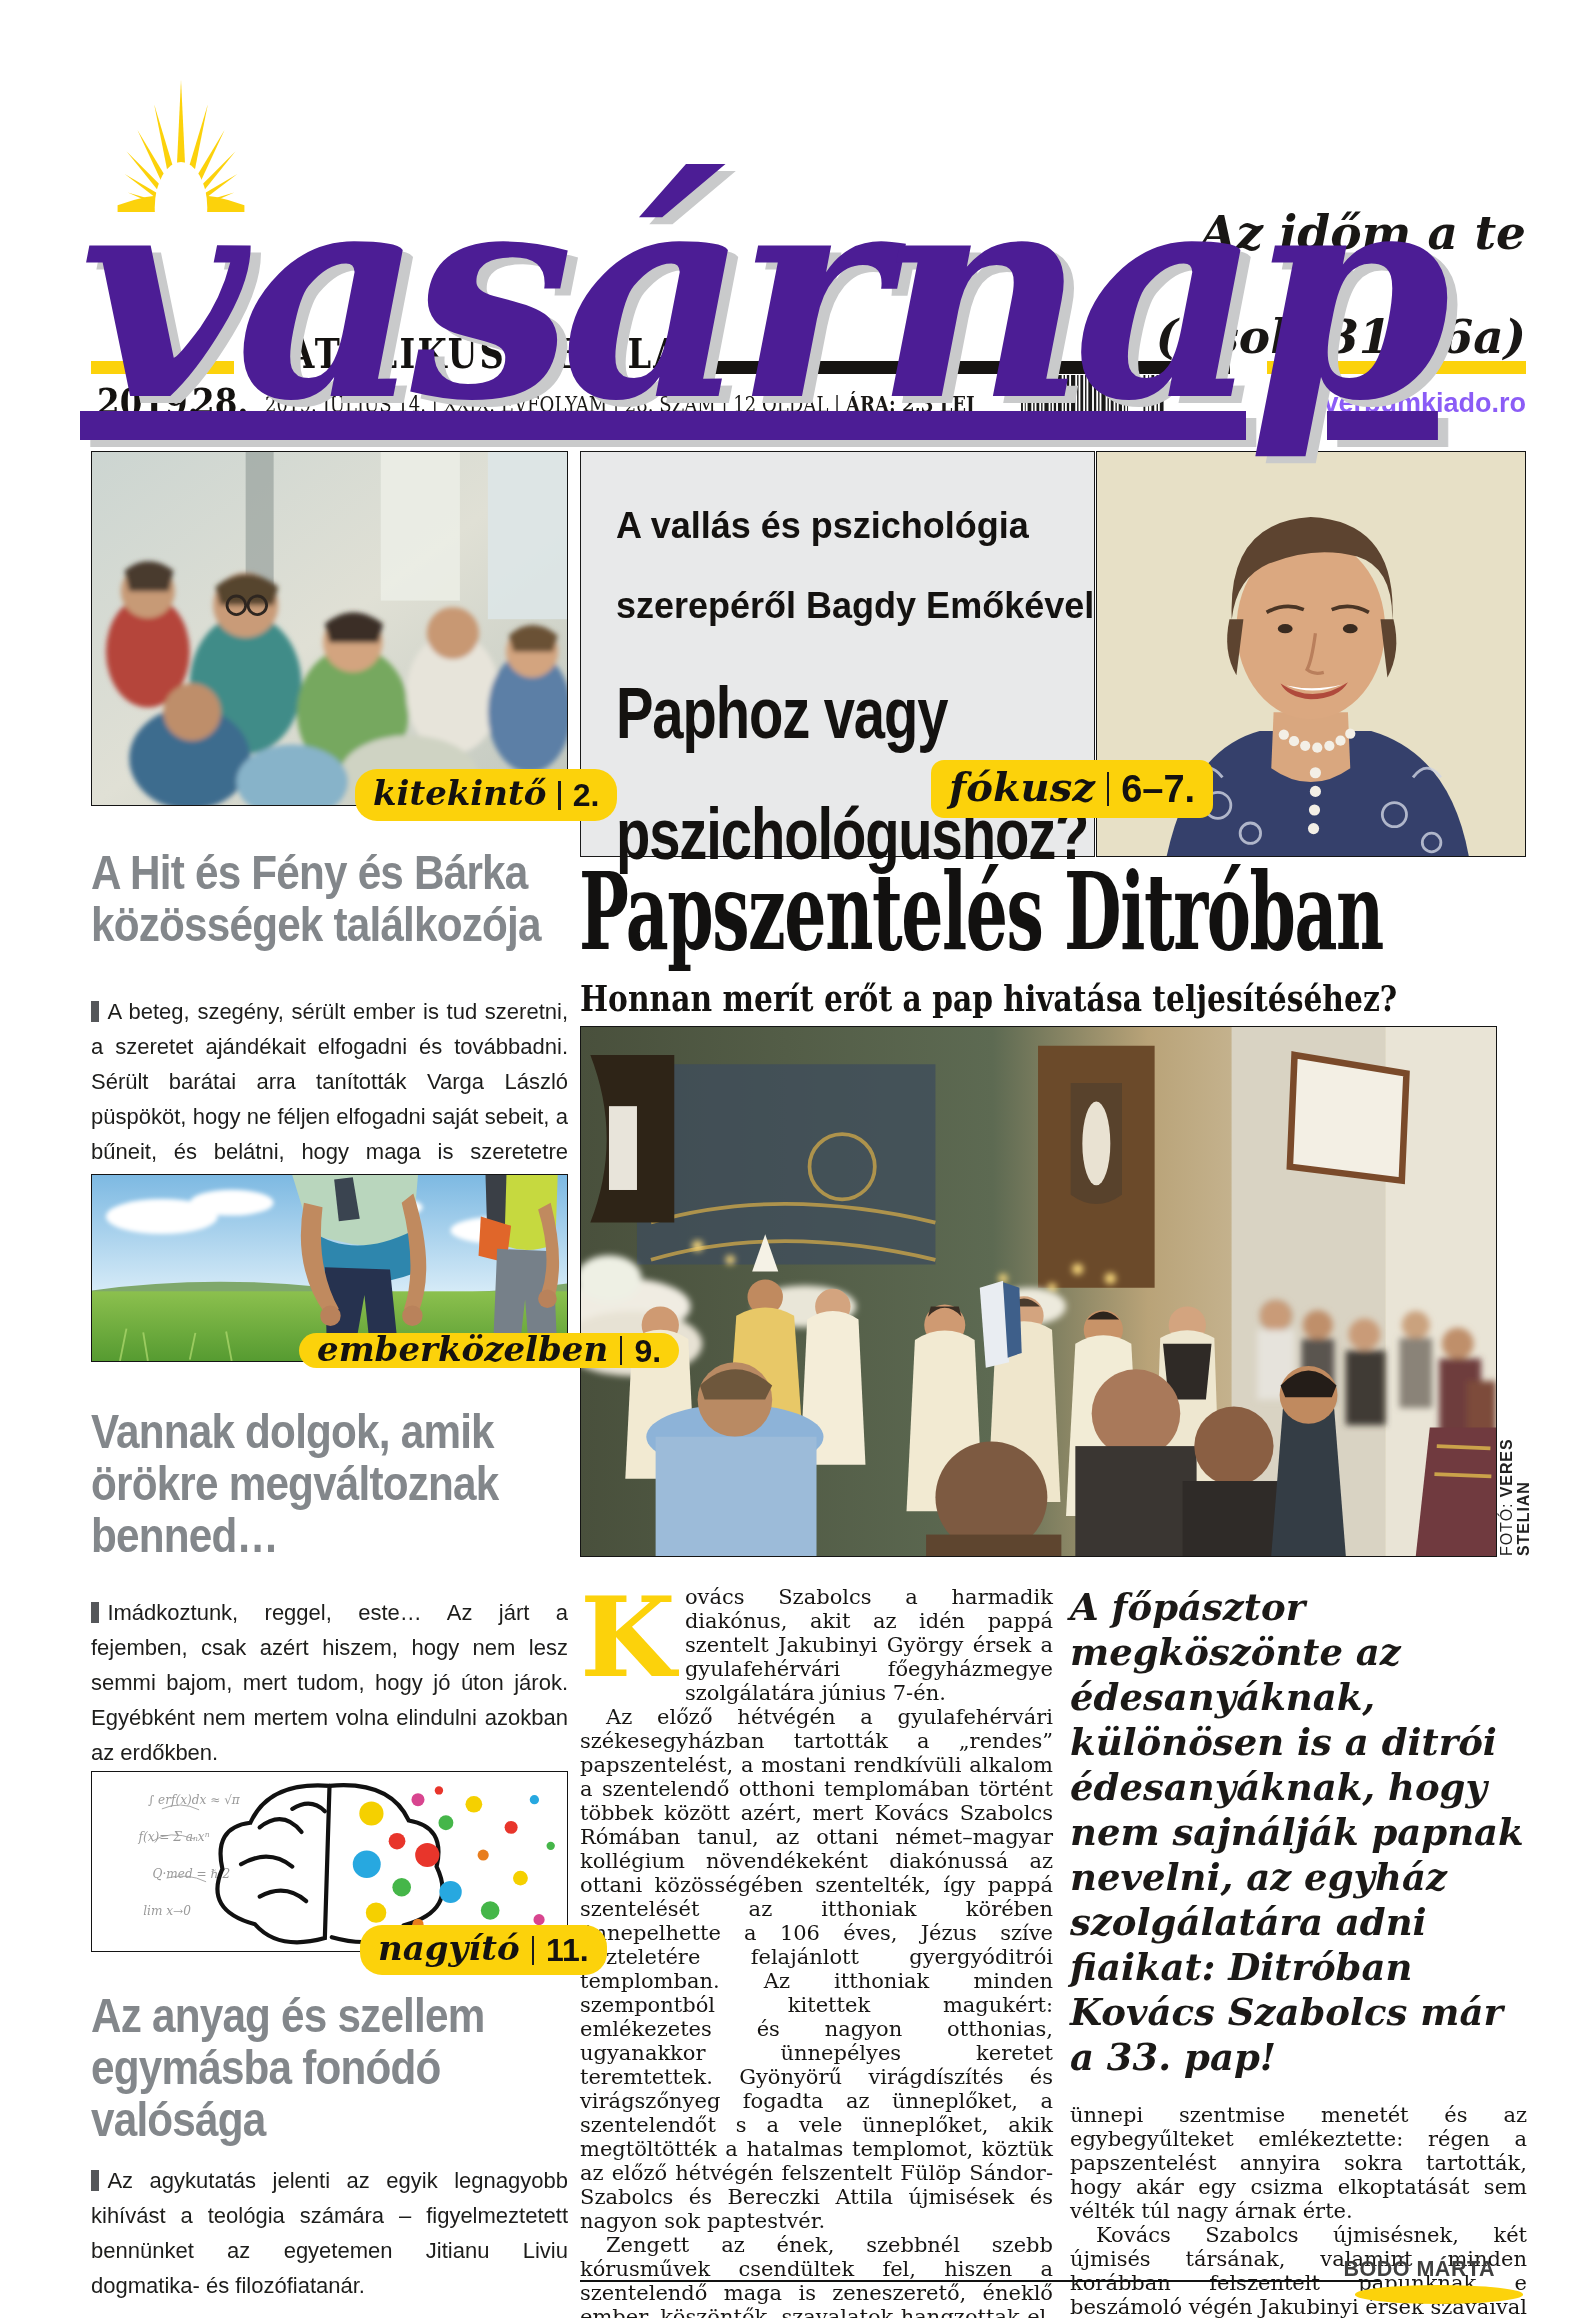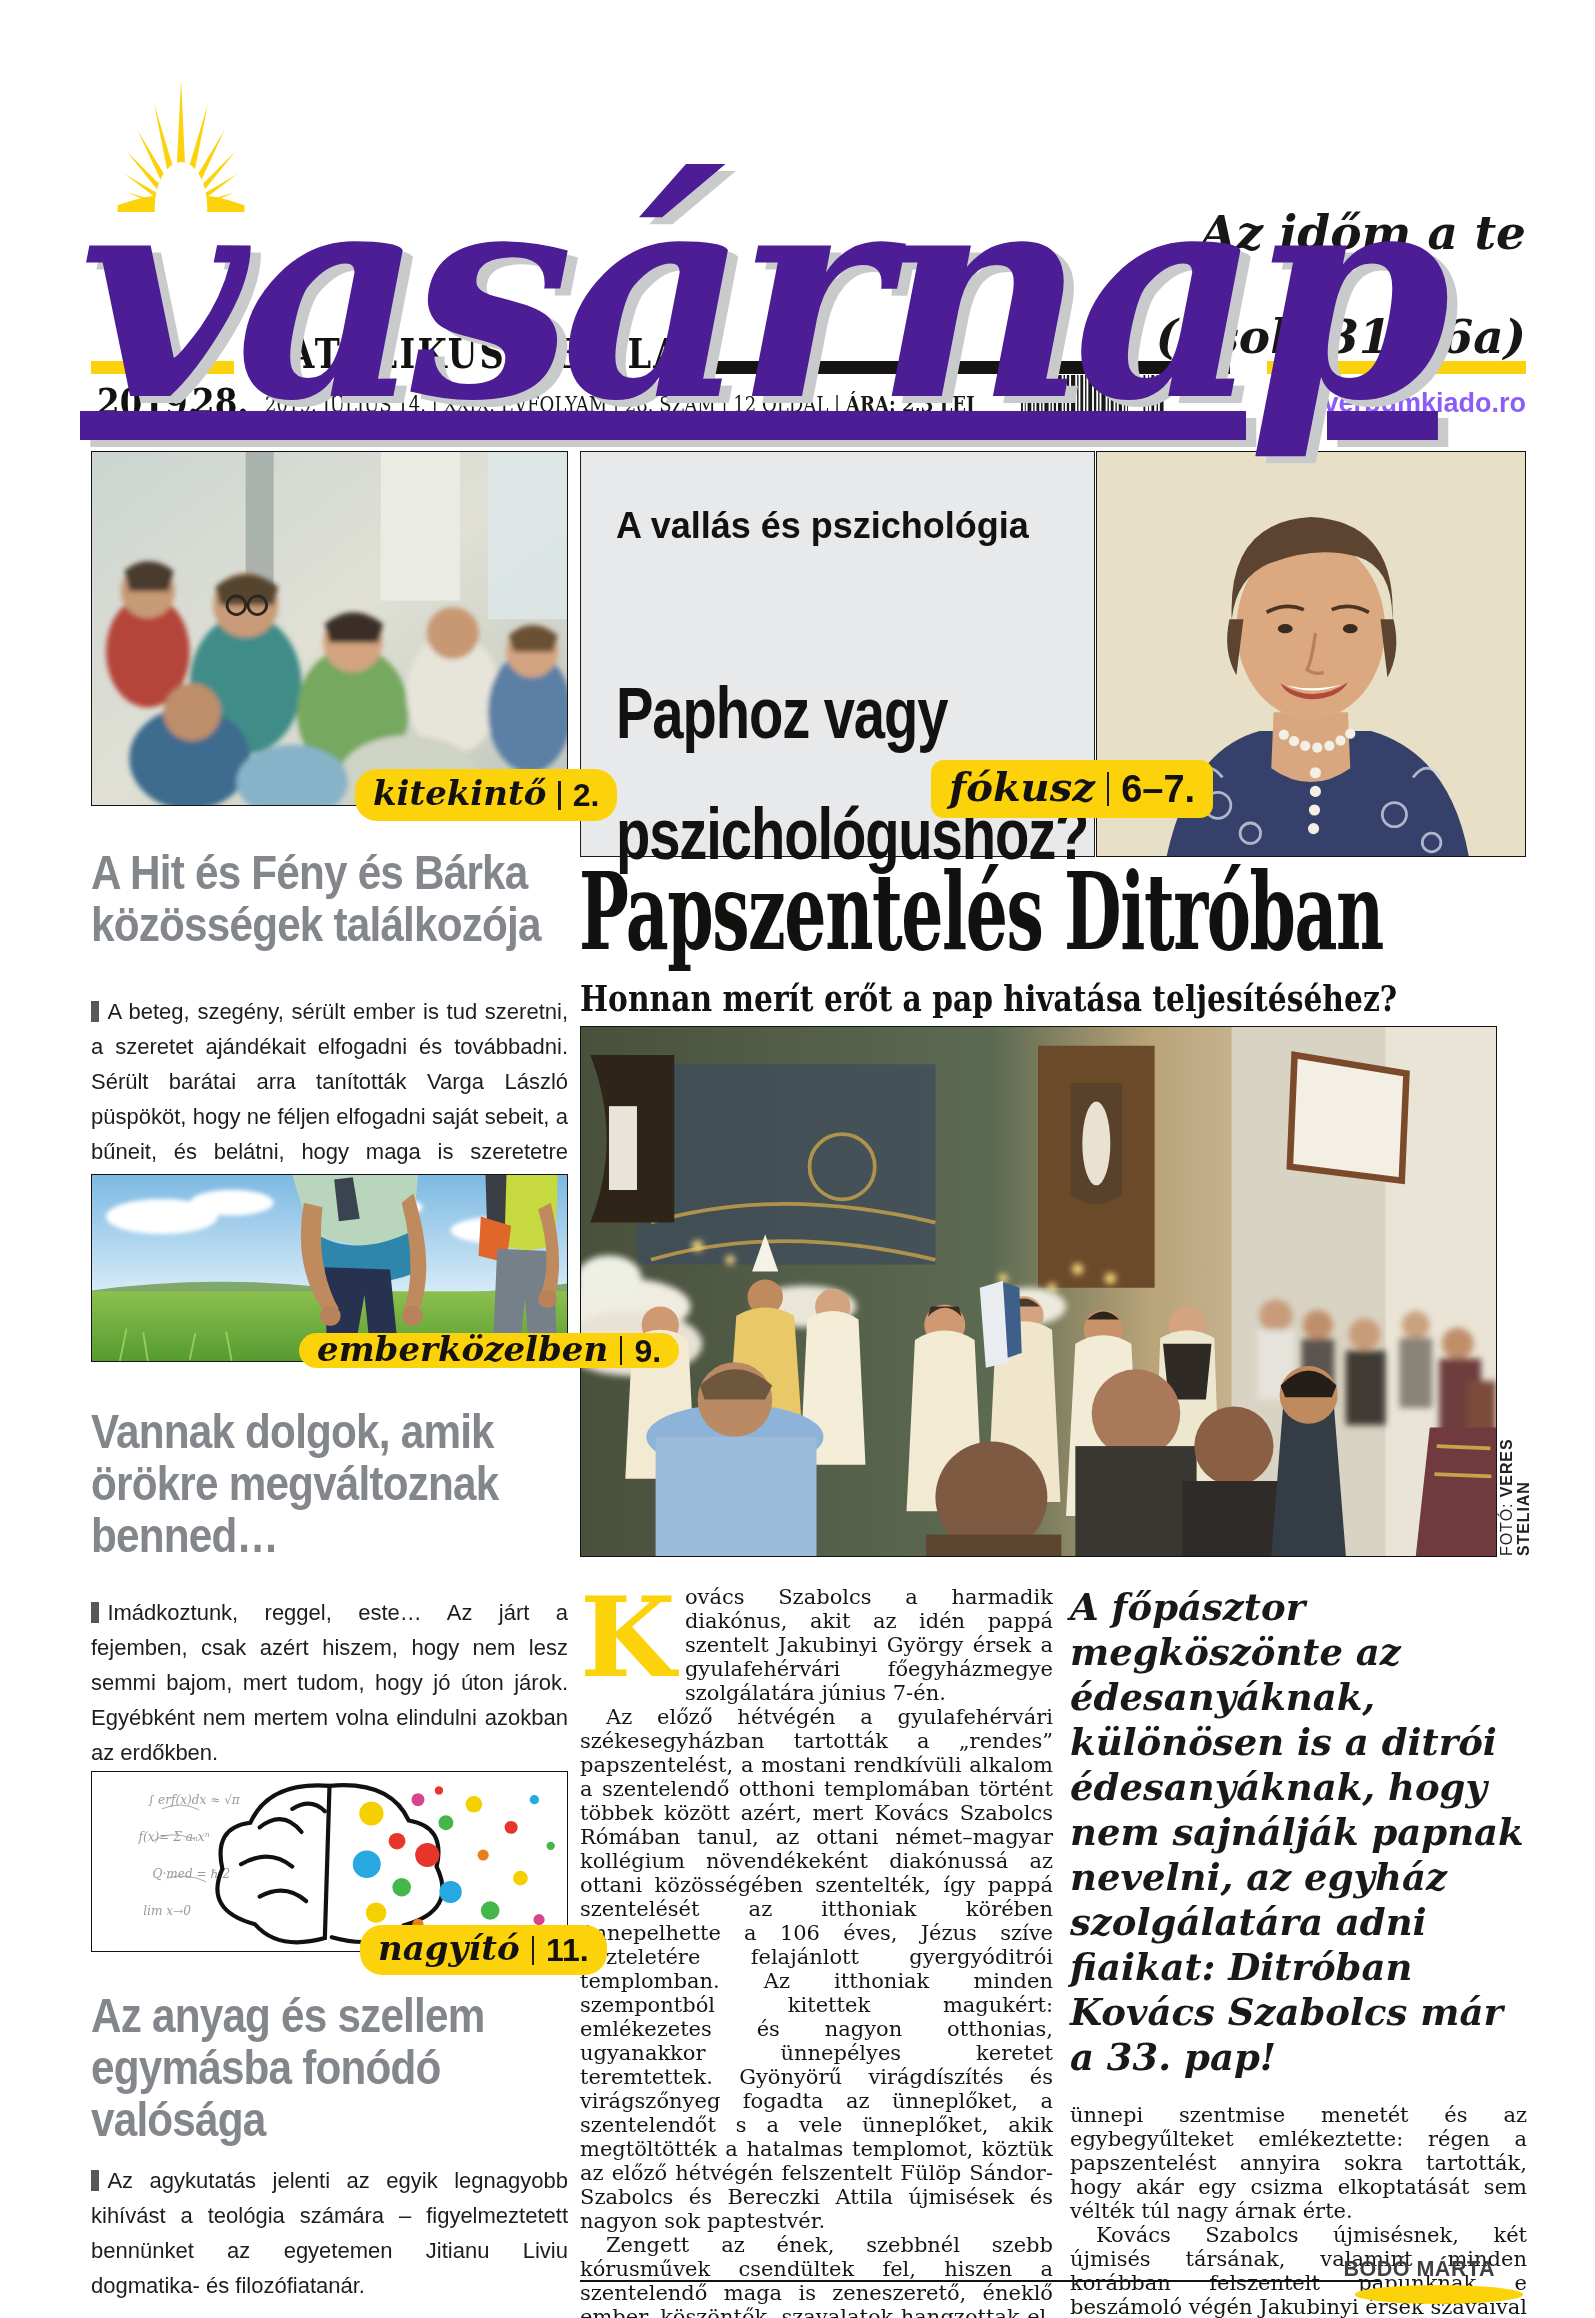--- a/index.html
+++ b/index.html
@@ -221,20 +221,21 @@
 </div>
 <div class="badge" id="badge-kitekinto">
   <span class="bl">kitekintő</span>
   <span class="bd"></span>
   <span class="bp">2.</span>
 </div>
 
 <div class="abs" id="graybox"></div>
 <div class="abs" id="focus-kicker">
   <span>A vallás és pszichológia</span>
+  <span>szerepéről Bagdy Emőkével</span>
 </div>
 <div class="abs" id="focus-headline">
   <span>Paphoz vagy</span>
   <span>pszichológushoz?</span>
 </div>
 
 <div class="abs photoframe" id="photo-portrait">
   <svg viewBox="0 0 921 869" preserveAspectRatio="none">
     <rect width="921" height="869" fill="#ebe4cb"></rect>
     <rect x="0" y="0" width="921" height="869" fill="#e3dcc2" opacity=".5"></rect>

